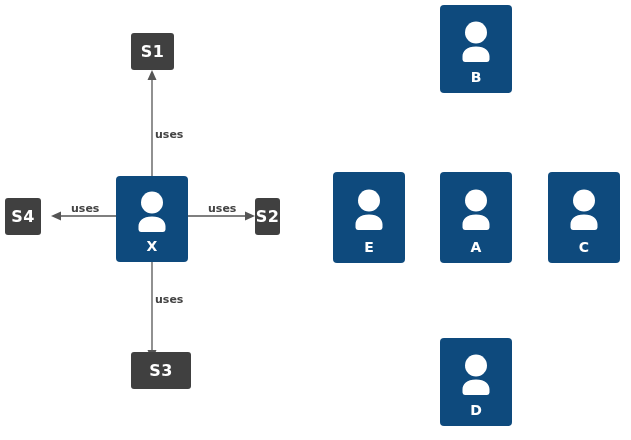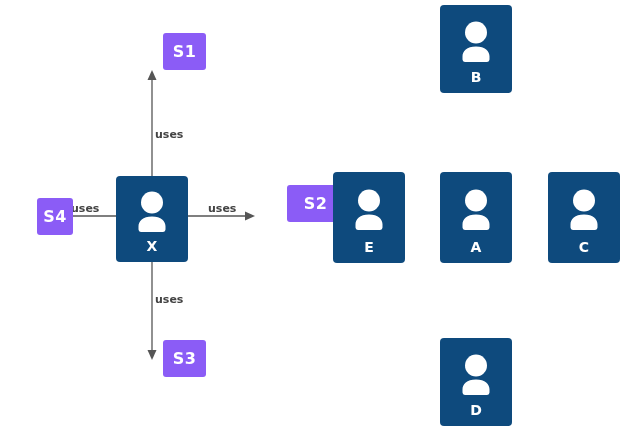--- a/index.html
+++ b/index.html
@@ -14,26 +14,25 @@
     position: relative;
     width: 631px;
     height: 440px;
     background: #ffffff;
     overflow: hidden;
   }
 
   
   .svc-node {
     position: absolute;
-    background: #8b5cf6;
+    background: #404040;
     border-radius: 3px;
     display: flex;
     align-items: center;
     justify-content: center;
-    margin-left: 32px;
   }
   .svc-label {
     color: #ffffff;
     font-size: 16px;
     font-weight: bold;
     letter-spacing: 0.5px;
     line-height: 1;
     user-select: none;
   }
 
@@ -122,25 +121,25 @@
 
   <div class="edge-label" style="left:155px; top:129px;">uses</div>
   <div class="edge-label" style="left:208px; top:203px;">uses</div>
   <div class="edge-label" style="left:155px; top:294px;">uses</div>
   <div class="edge-label" style="left:71px; top:203px;">uses</div>
 
   <div class="svc-node" style="left:131px; top:33px; width:43px; height:37px;">
     <span class="svc-label">S1</span>
   </div>
 
-  <div class="svc-node" style="left:255px; top:185px; width:57px; height:37px;">
+  <div class="svc-node" style="left:255px; top:198px; width:25px; height:37px;">
     <span class="svc-label">S2</span>
   </div>
 
-  <div class="svc-node" style="left:131px; top:340px; width:43px; height:37px;">
+  <div class="svc-node" style="left:131px; top:352px; width:60px; height:37px;">
     <span class="svc-label">S3</span>
   </div>
 
   <div class="svc-node" style="left:5px; top:198px; width:36px; height:37px;">
     <span class="svc-label">S4</span>
   </div>
 
   <div class="actor-node" style="left:116px; top:176px; width:72px; height:86px;">
     <div class="actor-glyph">
       <svg width="40" height="42" viewBox="0 0 40 42" aria-hidden="true">

